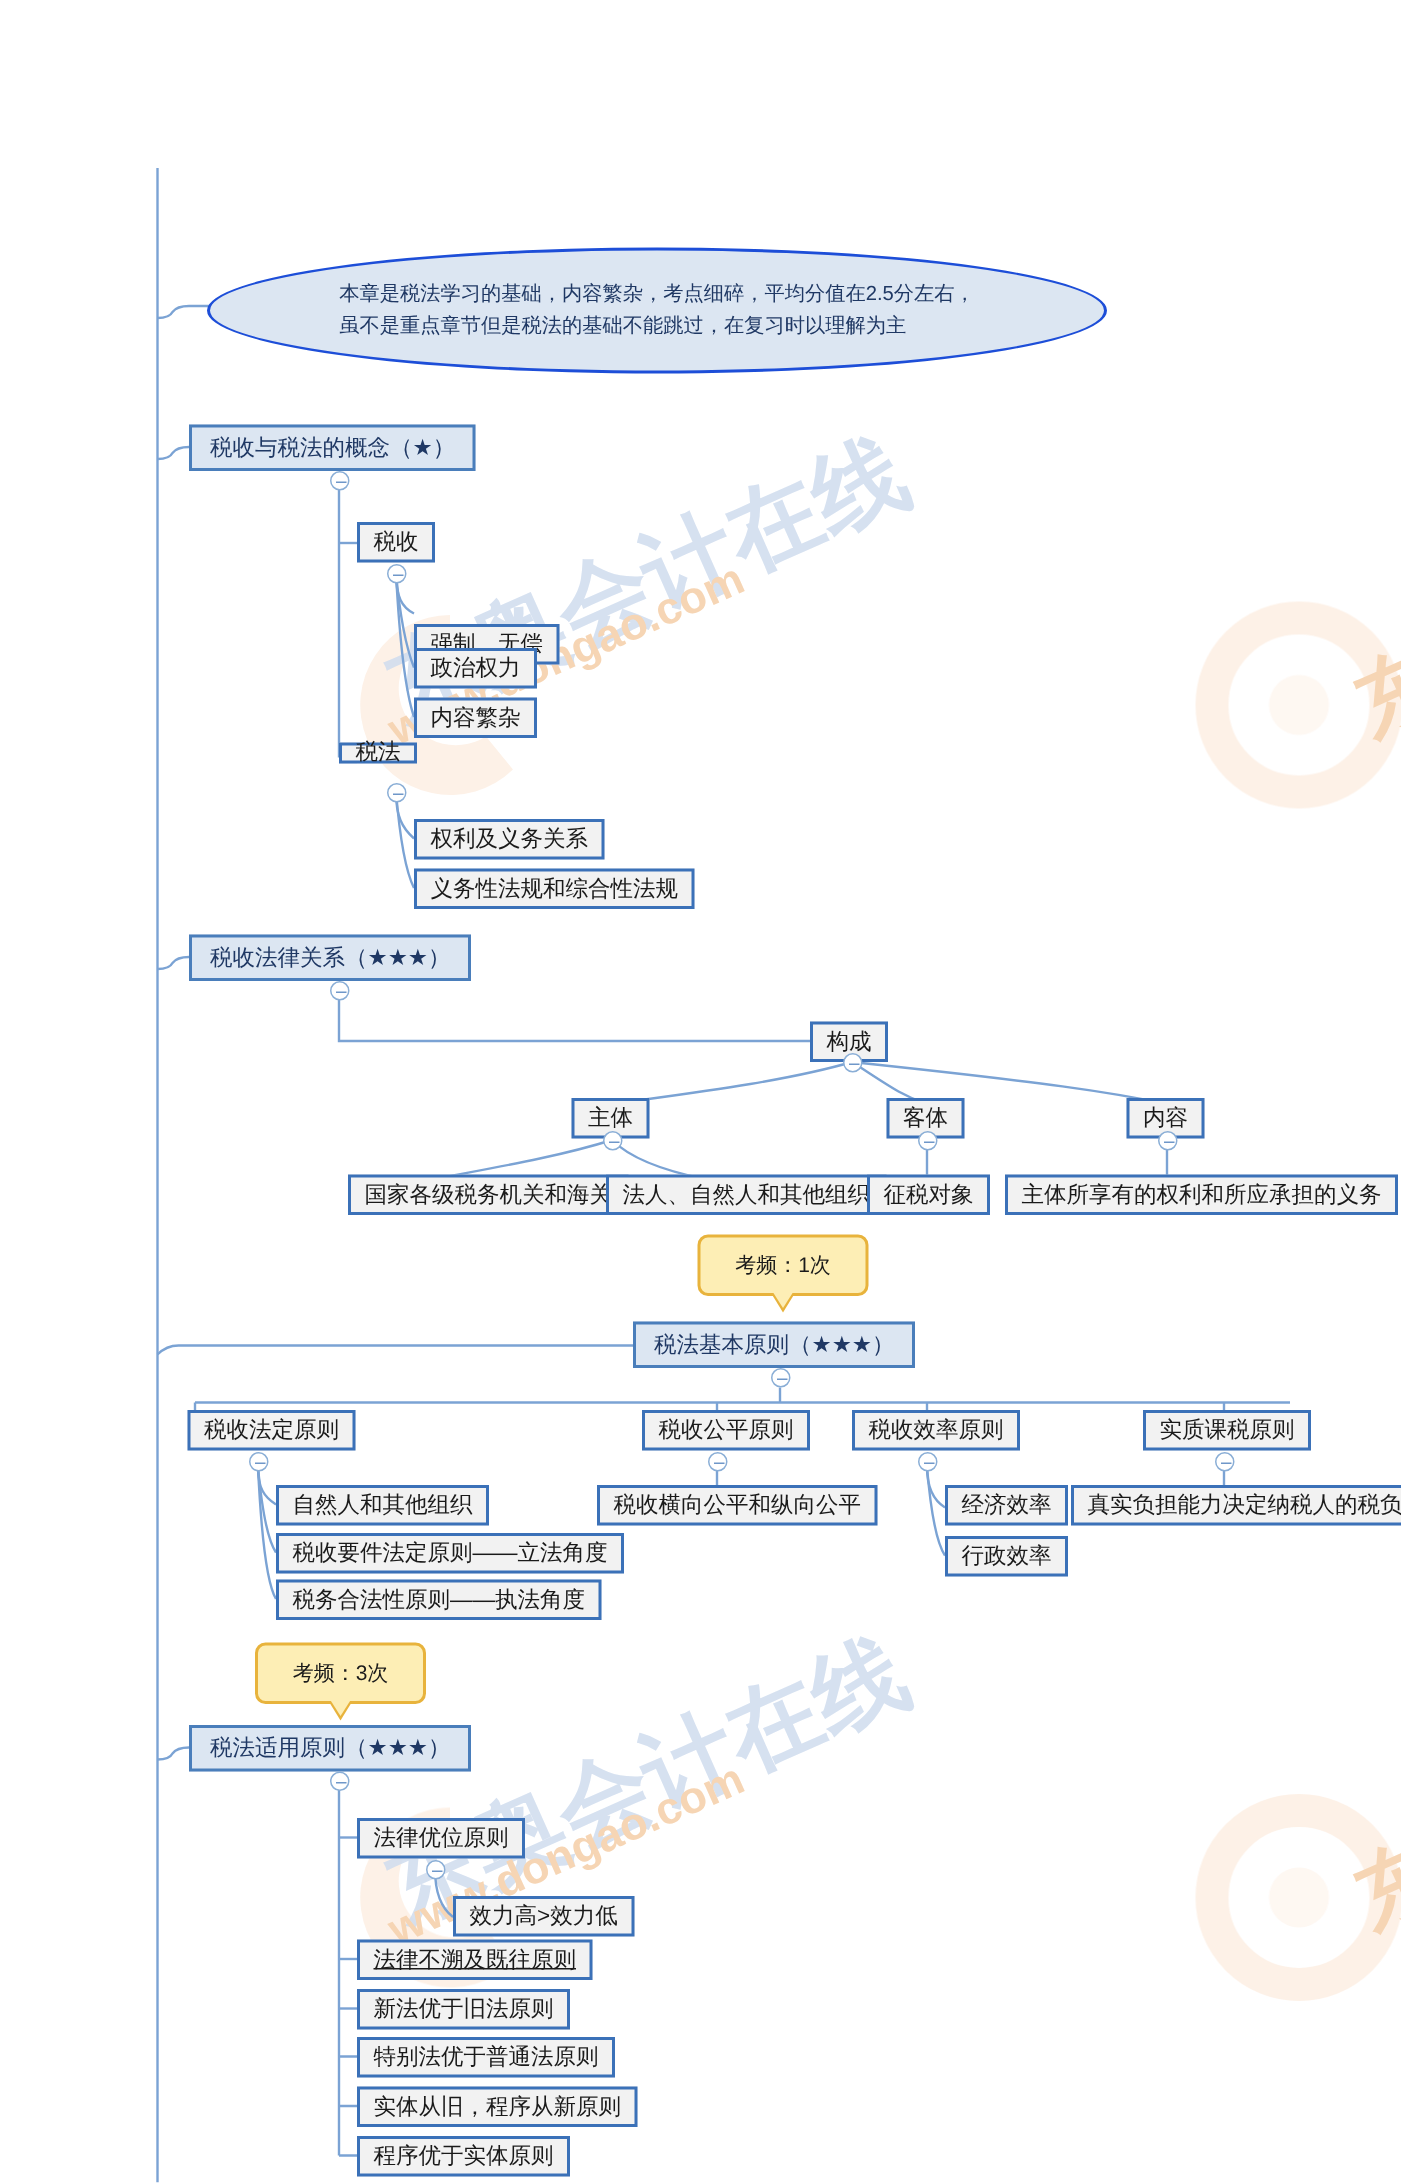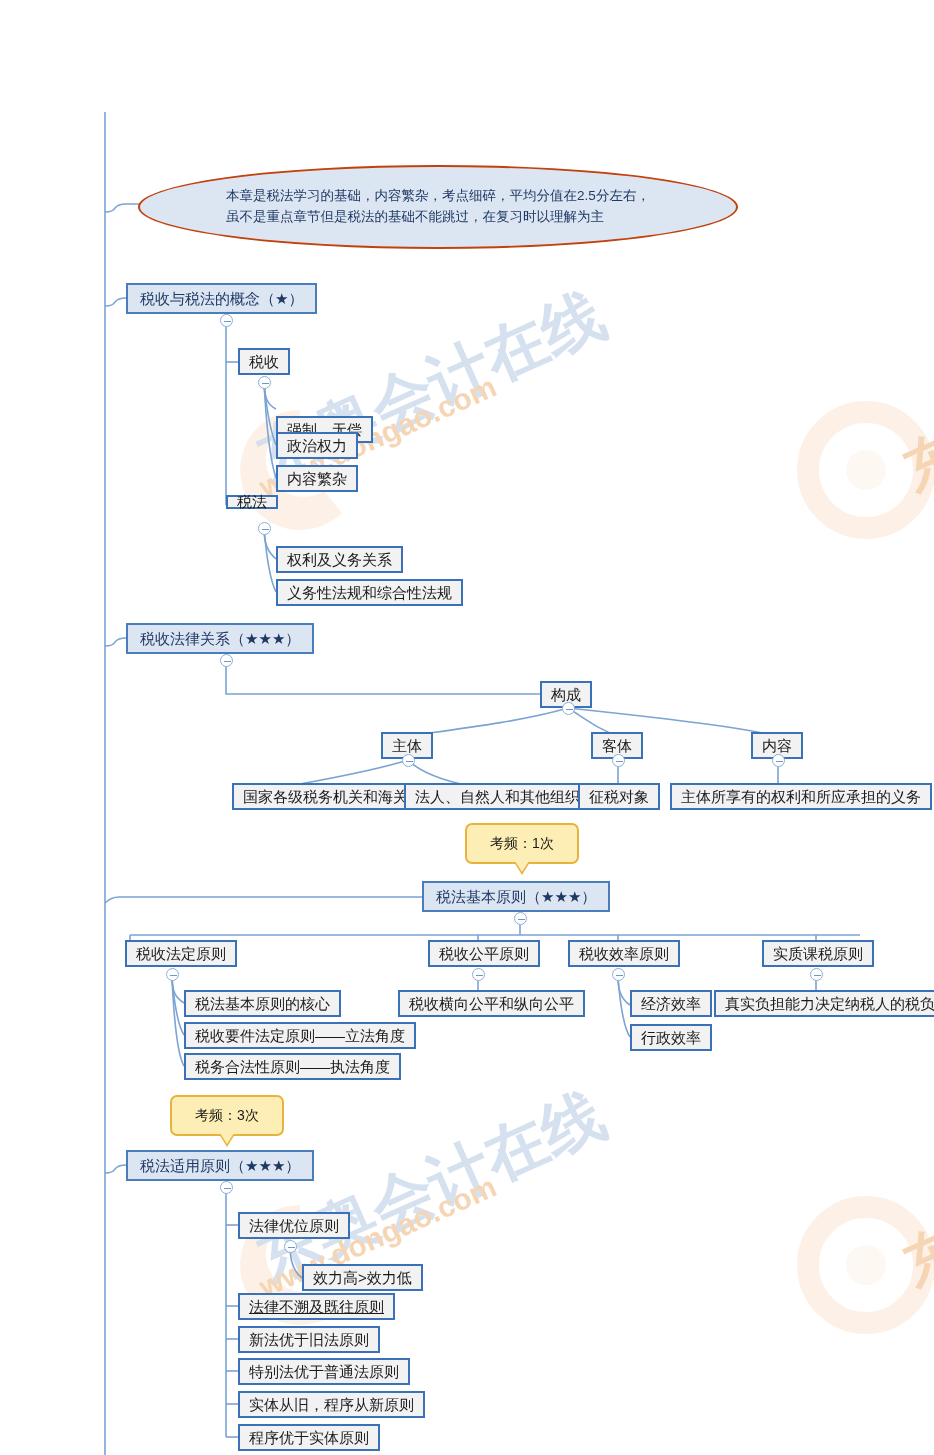--- a/index.html
+++ b/index.html
@@ -7,21 +7,21 @@
   #stage{position:relative;width:934px;height:1455px;overflow:hidden;background:#fff;}
   #wm{position:absolute;left:0;top:0;width:934px;height:1455px;z-index:0;pointer-events:none;}
   #edges{position:absolute;left:0;top:0;width:934px;height:1455px;z-index:1;pointer-events:none;}
   .node{position:absolute;z-index:3;box-sizing:border-box;display:flex;align-items:center;
         white-space:nowrap;line-height:1.15;}
   
   .title-node{background:#dce6f2;border:3px solid #4a7ebb;color:#1f4e79;font-weight:bold;
         font-size:19px;justify-content:center;text-align:center;flex-direction:column;}
   .title-node span{display:block;}
   
-  .ellipse{position:absolute;z-index:3;background:#dce6f2;border:2px solid #c2410c;
+  .ellipse{position:absolute;z-index:3;background:#dce6f2;border:2px solid #1d4ed8;
         border-radius:50%;display:flex;align-items:center;justify-content:center;}
   .ellipse .etext{color:#1f3864;font-size:13.5px;line-height:1.55;text-align:left;padding:0 26px;}
   
   .sec{background:#dce6f2;border:2px solid #4a7ebb;color:#1f3864;font-size:15px;padding:0 12px;}
   
   .box{background:#f2f2f2;border:2.5px solid #3b71b8;color:#1a1a1a;font-size:15px;padding:0 9px;}
   
   .callout{position:absolute;z-index:4;background:#fdeeb5;border:2px solid #e8b33c;border-radius:7px;
         display:flex;align-items:center;justify-content:center;color:#1a1a1a;font-size:14px;}
   .callout .tail{position:absolute;left:50%;bottom:-10px;margin-left:-7px;width:0;height:0;
@@ -186,21 +186,21 @@
 
   <div class="node box" style="left:125px;top:940px;height:27px;">税收法定原则</div>
   <div class="toggle" style="left:166px;top:968px;"></div>
   <div class="node box" style="left:428px;top:940px;height:27px;">税收公平原则</div>
   <div class="toggle" style="left:472px;top:968px;"></div>
   <div class="node box" style="left:568px;top:940px;height:27px;">税收效率原则</div>
   <div class="toggle" style="left:612px;top:968px;"></div>
   <div class="node box" style="left:762px;top:940px;height:27px;">实质课税原则</div>
   <div class="toggle" style="left:810px;top:968px;"></div>
 
-  <div class="node box" style="left:184px;top:990px;height:27px;">税法基本原则的核心</div>
+  <div class="node box" style="left:184px;top:990px;height:27px;">自然人和其他组织</div>
   <div class="node box" style="left:184px;top:1022px;height:27px;">税收要件法定原则——立法角度</div>
   <div class="node box" style="left:184px;top:1053px;height:27px;">税务合法性原则——执法角度</div>
 
   <div class="node box" style="left:398px;top:990px;height:27px;">税收横向公平和纵向公平</div>
 
   <div class="node box" style="left:630px;top:990px;height:27px;">经济效率</div>
   <div class="node box" style="left:630px;top:1024px;height:27px;">行政效率</div>
 
   <div class="node box" style="left:714px;top:990px;height:27px;">真实负担能力决定纳税人的税负</div>
 

